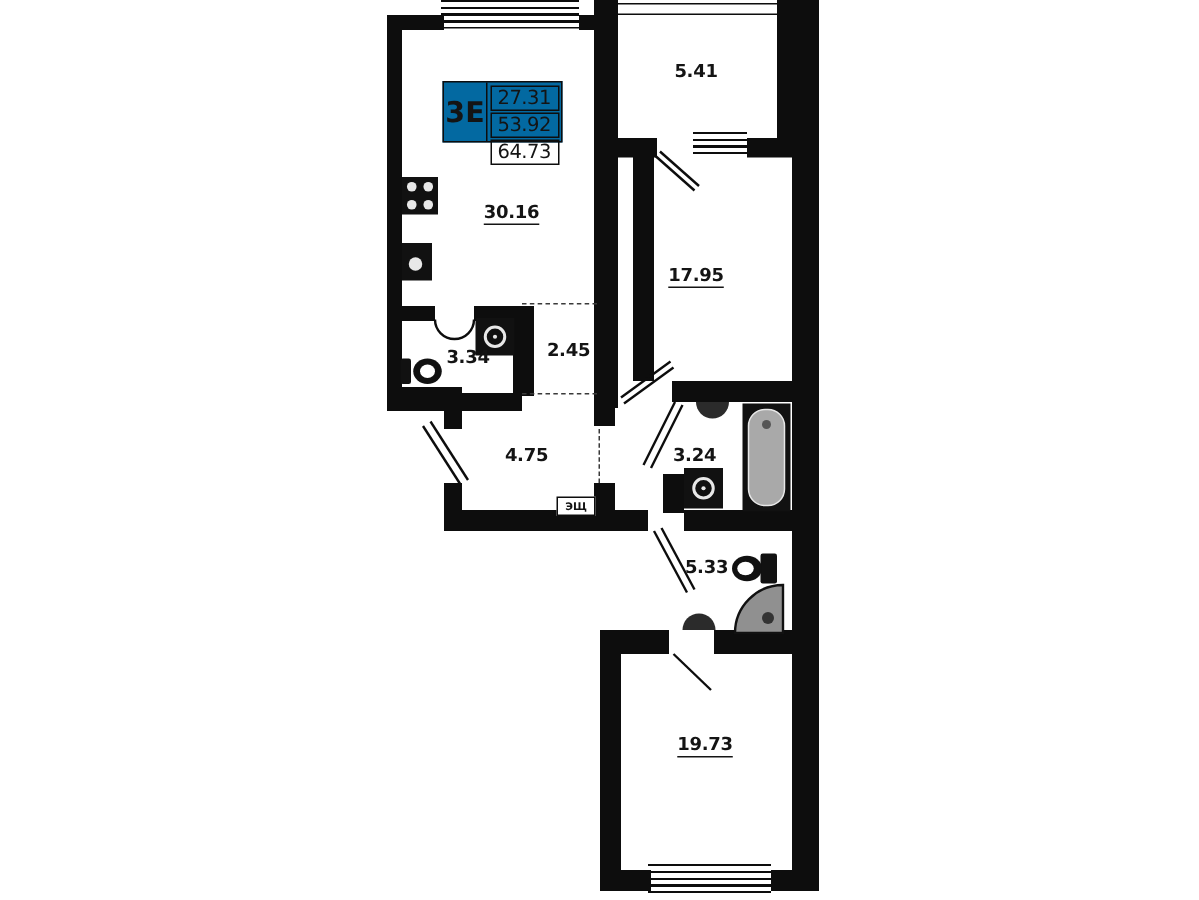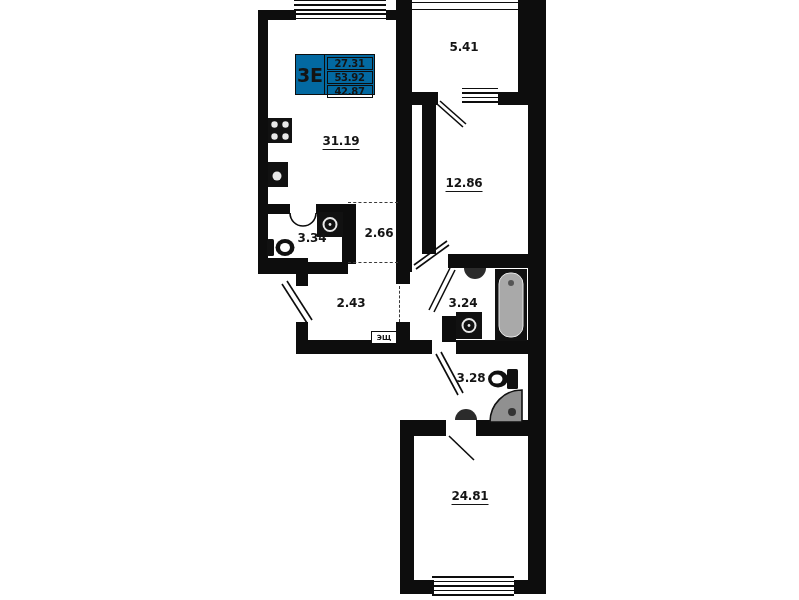--- a/index.html
+++ b/index.html
@@ -12,21 +12,21 @@
   .dash-v{position:absolute;border-left:1.5px dashed #3a3a3a;}
   .lbl{position:absolute;transform:translate(-50%,-50%);font-size:12px;font-weight:700;
        letter-spacing:-0.2px;white-space:nowrap;text-align:right;}
   .lbl.u{border-bottom:1.3px solid #141414;padding-bottom:1px;}
   #stat-table{position:absolute;left:295px;top:54px;width:80px;height:41px;
        border:1.6px solid #0d0d0d;display:flex;background:#0369a1;box-sizing:border-box;}
   #stat-left{width:28px;display:flex;align-items:center;justify-content:center;
        font-size:19px;font-weight:700;border-right:1.6px solid #0d0d0d;}
   #stat-rows{flex:1;display:flex;flex-direction:column;padding:1px;}
   .stat-cell{flex:1;border:1.2px solid #0d0d0d;margin:0.5px;display:flex;align-items:center;
-       justify-content:center;font-size:10px;font-weight:700;letter-spacing:-0.3px;}
+       justify-content:center;font-size:13px;font-weight:400;letter-spacing:-0.3px;}
   #esh-box{position:absolute;left:371px;top:331px;width:26px;height:13px;background:#fff;
        border:1.2px solid #0d0d0d;box-sizing:border-box;display:flex;align-items:center;
        justify-content:center;font-size:7px;font-weight:700;}
   svg{position:absolute;left:0;top:0;}
 </style>
 </head>
 <body>
 
 <div id="plan">
 
@@ -141,29 +141,29 @@
       <circle cx="512" cy="412" r="4" fill="#333"></circle>
     </g>
     <path d="M455 420 A 11 11 0 0 1 477 420 Z" fill="#2b2b2b"></path>
   </svg>
 
   <div id="stat-table">
     <div id="stat-left">3Е</div>
     <div id="stat-rows">
       <div class="stat-cell">27.31</div>
       <div class="stat-cell">53.92</div>
-      <div class="stat-cell">42.87</div>
+      <div class="stat-cell">64.73</div>
     </div>
   </div>
 
   <div id="esh-box">ЭЩ</div>
 
   <div class="lbl" style="left:464px;top:47px">5.41</div>
-  <div class="lbl u" style="left:341px;top:142px">31.19</div>
-  <div class="lbl u" style="left:464px;top:184px">12.86</div>
+  <div class="lbl u" style="left:341px;top:142px">30.16</div>
+  <div class="lbl u" style="left:464px;top:184px">17.95</div>
   <div class="lbl" style="left:312px;top:238px">3.34</div>
-  <div class="lbl" style="left:379px;top:233px">2.66</div>
-  <div class="lbl" style="left:351px;top:303px">2.43</div>
+  <div class="lbl" style="left:379px;top:233px">2.45</div>
+  <div class="lbl" style="left:351px;top:303px">4.75</div>
   <div class="lbl" style="left:463px;top:303px">3.24</div>
-  <div class="lbl" style="left:471px;top:378px">3.28</div>
-  <div class="lbl u" style="left:470px;top:497px">24.81</div>
+  <div class="lbl" style="left:471px;top:378px">5.33</div>
+  <div class="lbl u" style="left:470px;top:497px">19.73</div>
 
 </div>
 
 </body></html>

